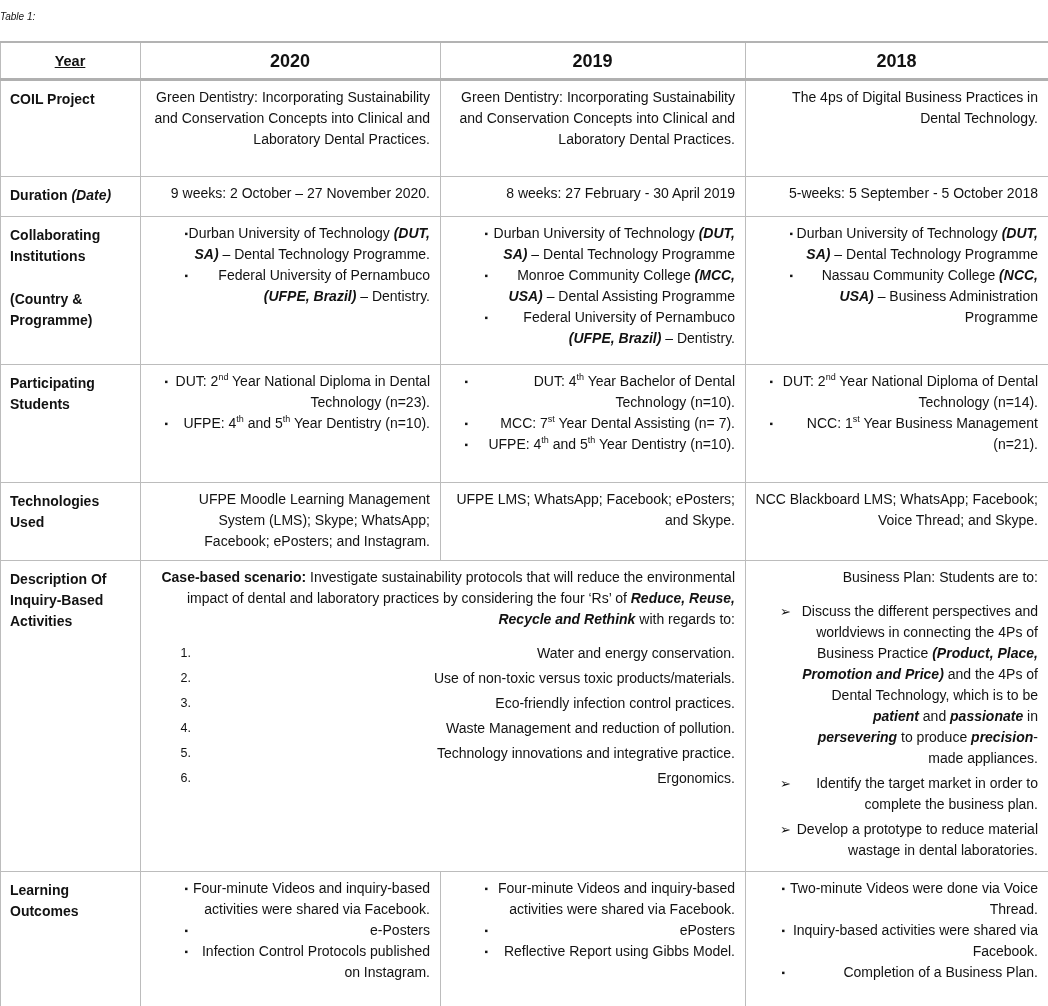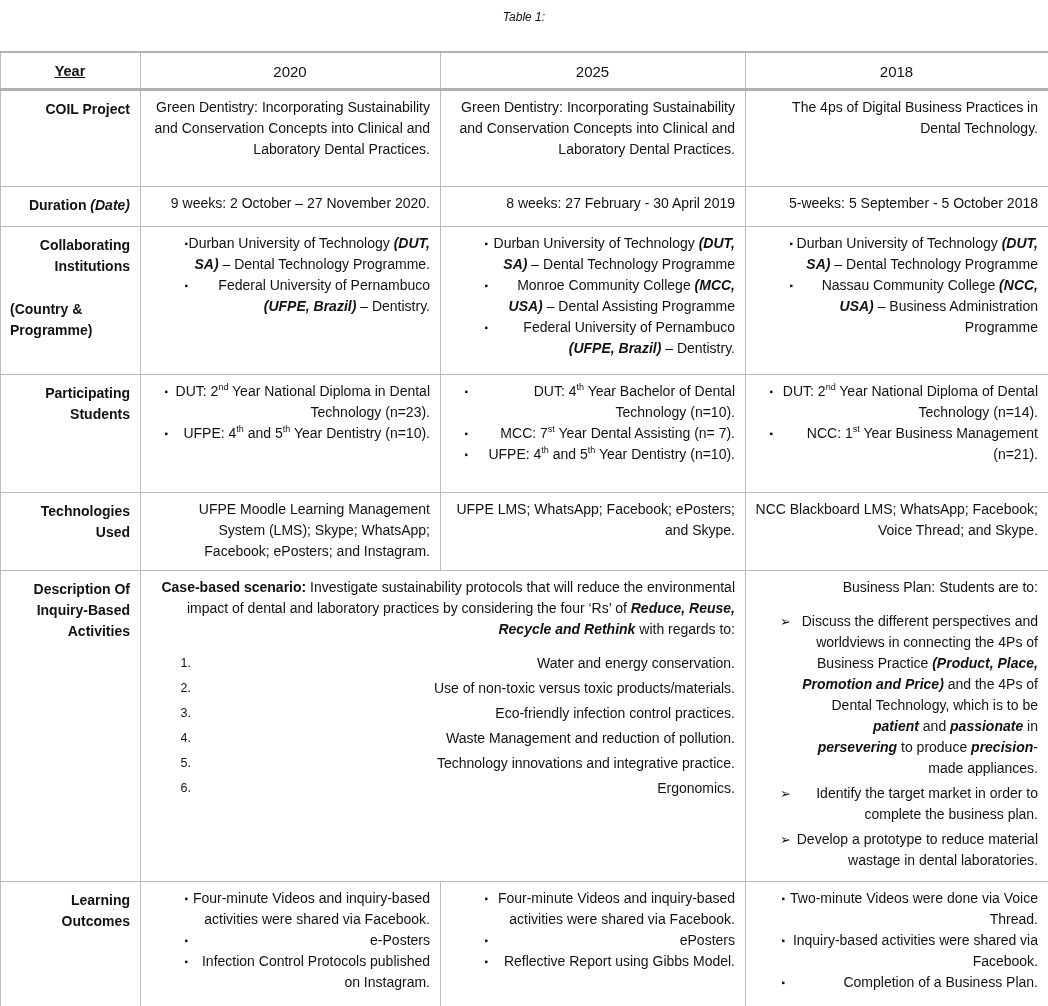--- a/index.html
+++ b/index.html
@@ -1,29 +1,29 @@
 <!DOCTYPE html>
 <html><head>
 <meta charset="utf-8">
 <style>
   html,body{margin:0;padding:0;background:#ffffff;}
   body{width:1048px;font-family:"Liberation Sans",sans-serif;color:#121212;
        -webkit-font-smoothing:antialiased;}
-  .title{ text-align:center; font-style:italic; font-size:12px; line-height:22px;
-          margin-top:6px; margin-bottom:23px;}
+  .title{ font-style:italic; font-size:10px; line-height:22px;
+          margin-top:6px; margin-bottom:13px;}
   table{border-collapse:collapse; table-layout:fixed; width:1048px; font-size:14px; line-height:21px;}
   col.c-label{width:140px;} col.c-2020{width:300px;} col.c-2019{width:305px;} col.c-2018{width:303px;}
   td,th{border:1px solid #bcbcbc; vertical-align:top; padding:6px 10px 6px 9px; overflow:hidden;}
-  thead th{border-bottom:3px solid #b0b0b0; height:36px; font-weight:normal; font-size:15px;
+  thead th{border-bottom:3px solid #b0b0b0; height:36px; font-weight:bold; font-size:18px;
            text-align:center; padding-top:8px; box-sizing:border-box;}
   thead th.first{font-weight:bold; font-size:14.5px;text-decoration:underline;}
   table{border-top:2px solid #b3b3b3;}
   .label-cell{text-align:center; font-weight:bold; padding-top:8px;}
   .data-cell{text-align:right;}
-  .blk.center{text-align:right;}
+  .blk.center{text-align:left;}
   .blk.left{text-align:left; margin-top:22px;}
   .blk.para{margin-bottom:13px;}
   .blk.para:last-child{margin-bottom:0;}
   .li{display:flex; align-items:flex-start;}
   .li .marker{flex:0 0 auto; line-height:21px;}
   .li .txt{flex:1 1 auto;}
   .bullet .marker{width:33px; padding-left:5px; font-size:10px;}
   .num .marker{width:29px; padding-left:8px; font-size:12.5px;}
   .arrow .marker{width:30px; padding-left:2px; font-size:13px;}
   tr.row-3 .bullet .marker{width:17px; padding-left:1px;}
@@ -46,21 +46,21 @@
   <colgroup>
     <col class="c-label">
       <col class="c-2020">
       <col class="c-2019">
       <col class="c-2018">
   </colgroup>
   <thead>
     <tr>
       <th class="first">Year</th>
       <th>2020</th>
-      <th>2025</th>
+      <th>2019</th>
       <th>2018</th>
     </tr>
   </thead>
   <tbody>
       <tr class="row-0">
         <td class="label-cell">
           <div class="blk center"><span style="font-weight: bold;">COIL Project</span></div>
         </td>
         <td class="data-cell">
           <div class="blk para"><span>Green Dentistry: Incorporating Sustainability and Conservation Concepts into Clinical and Laboratory Dental Practices.</span></div>

